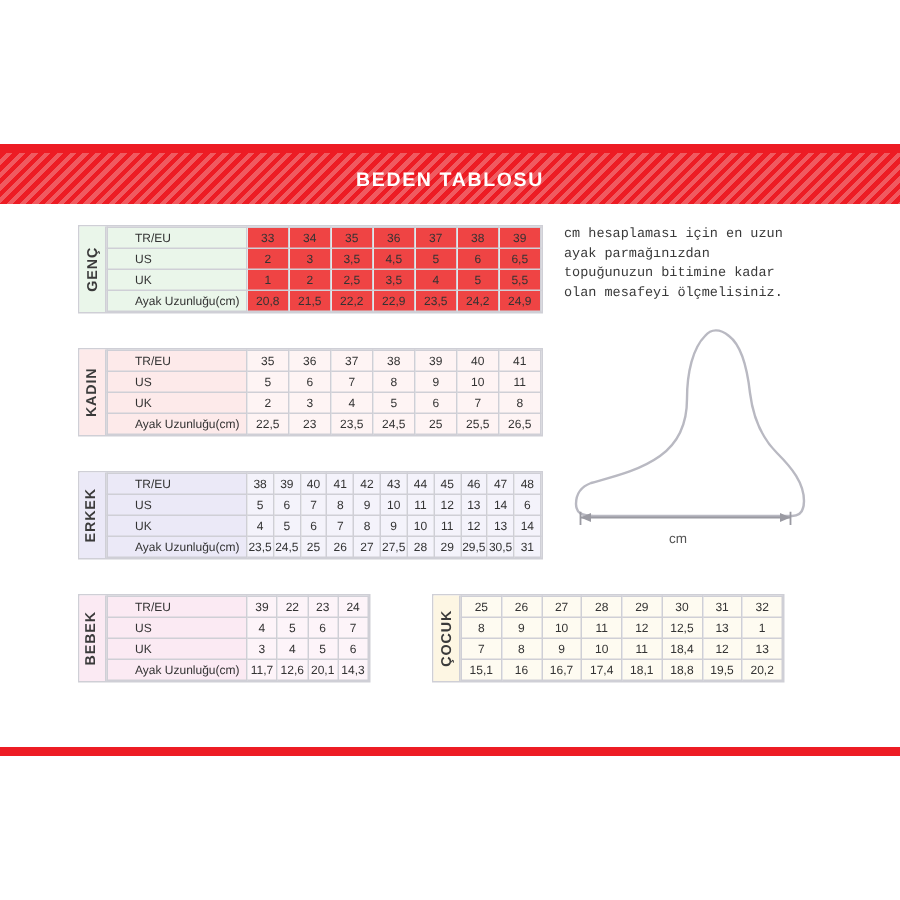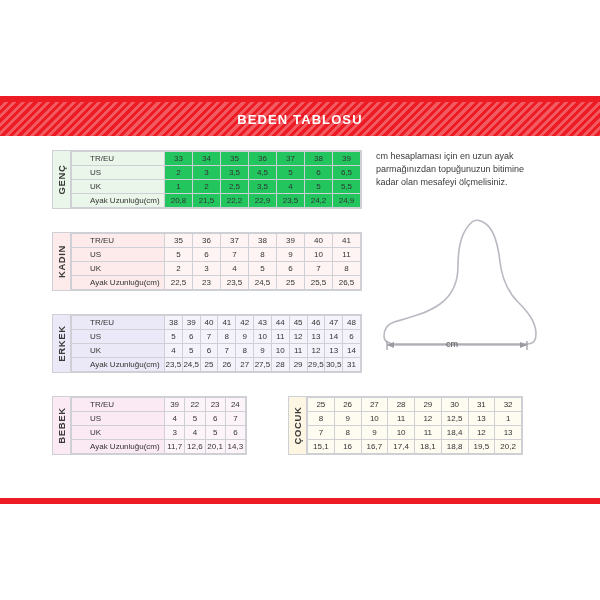--- a/index.html
+++ b/index.html
@@ -84,21 +84,21 @@
   }
   table.sz td.rh{
     text-align:left;
     padding-left:18px;
     font-size:8px;
     color:#333;
   }
 
   
   .genc  .vlabel{background:#eaf6ea;}
-  .genc  td{background:#22c55e;}
+  .genc  td{background:#ef4444;}
   .genc  td.rh{background:#eaf6ea;}
   .kadin .vlabel{background:#fdeaea;}
   .kadin td{background:#fef4f4;}
   .kadin td.rh{background:#fdeaea;}
   .erkek .vlabel{background:#ebe9f7;}
   .erkek td{background:#f4f3fb;}
   .erkek td.rh{background:#ebe9f7;}
   .bebek .vlabel{background:#fbeaf3;}
   .bebek td{background:#fdf4f9;}
   .bebek td.rh{background:#fbeaf3;}
@@ -112,34 +112,35 @@
   .bebek{left:52px;top:260px;width:195px;}
   .cocuk{left:288px;top:260px;width:235px;}
 
   
   .note{
     position:absolute;
     left:376px;top:14px;width:155px;
     font-size:9px;
     line-height:13px;
     color:#3a3a3a;
+    font-family:Liberation Mono, monospace;
   }
 
   
   .foot-wrap{
     position:absolute;
     left:378px;top:82px;width:170px;height:150px;
   }
   .cm-line{
     position:absolute;
     left:5px;top:123px;width:148px;height:20px;
   }
   .cm-text{
     position:absolute;
-    left:0;top:121px;width:148px;
+    left:0;top:136px;width:148px;
     text-align:center;
     font-size:9px;
     color:#555;
   }
 </style>
 </head>
 <body>
 
 <div class="page">
 

